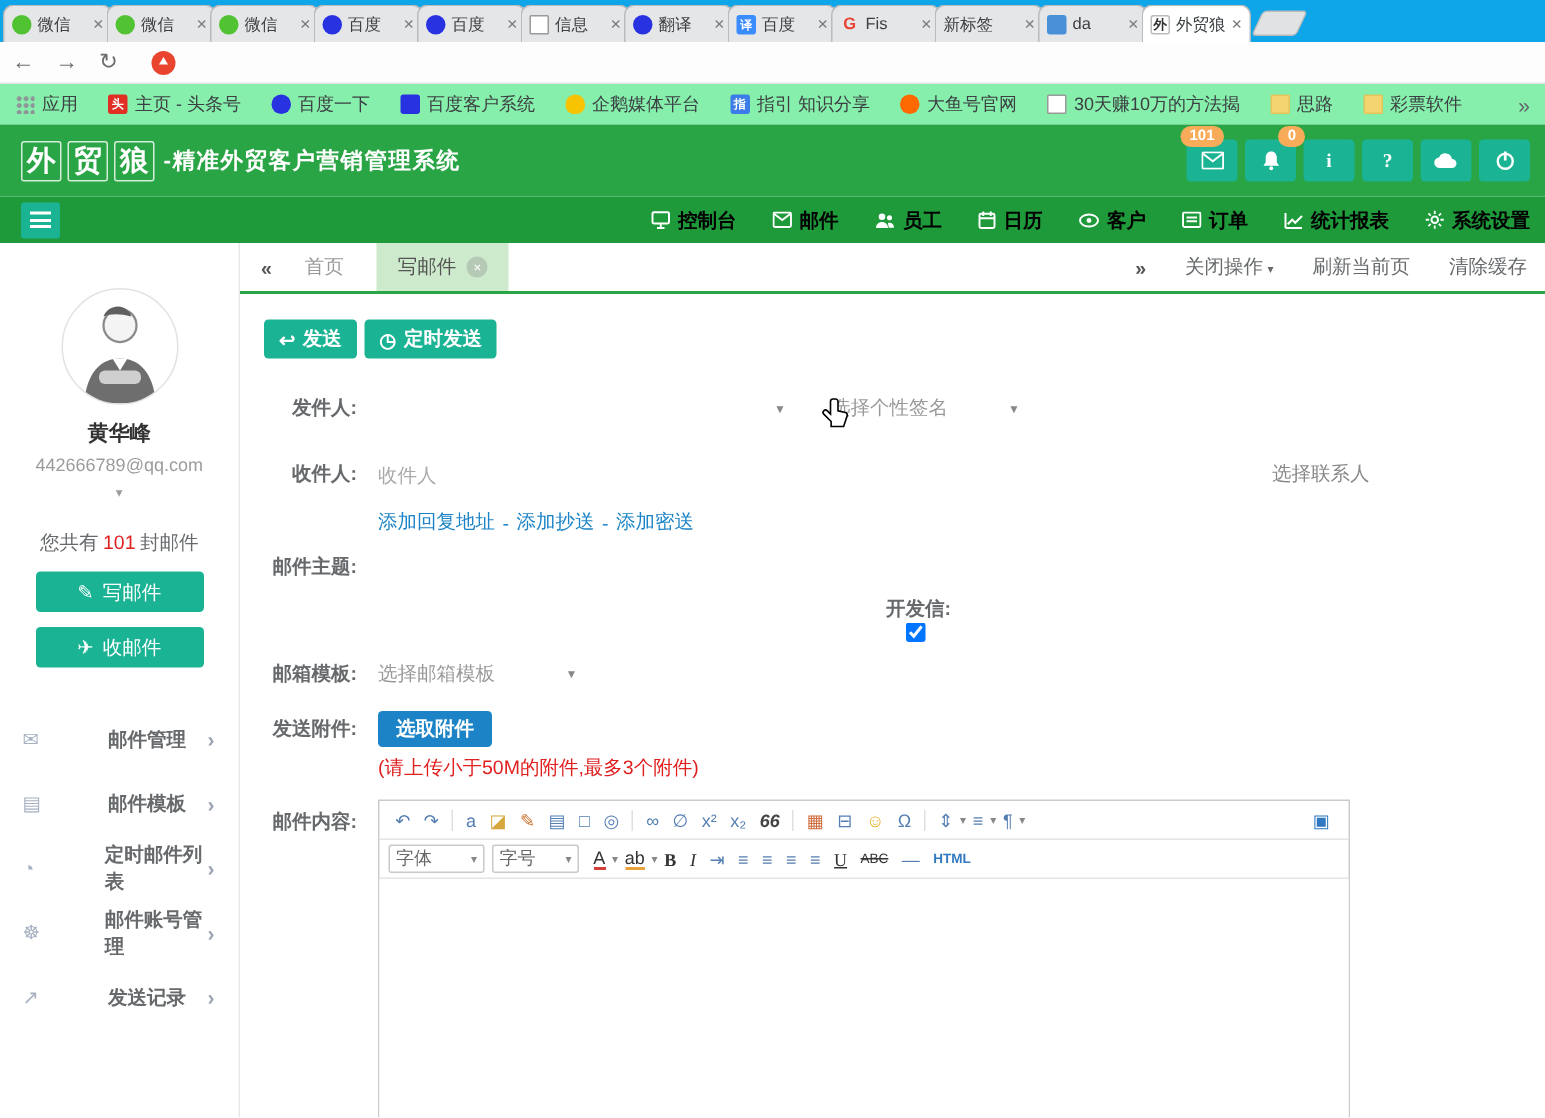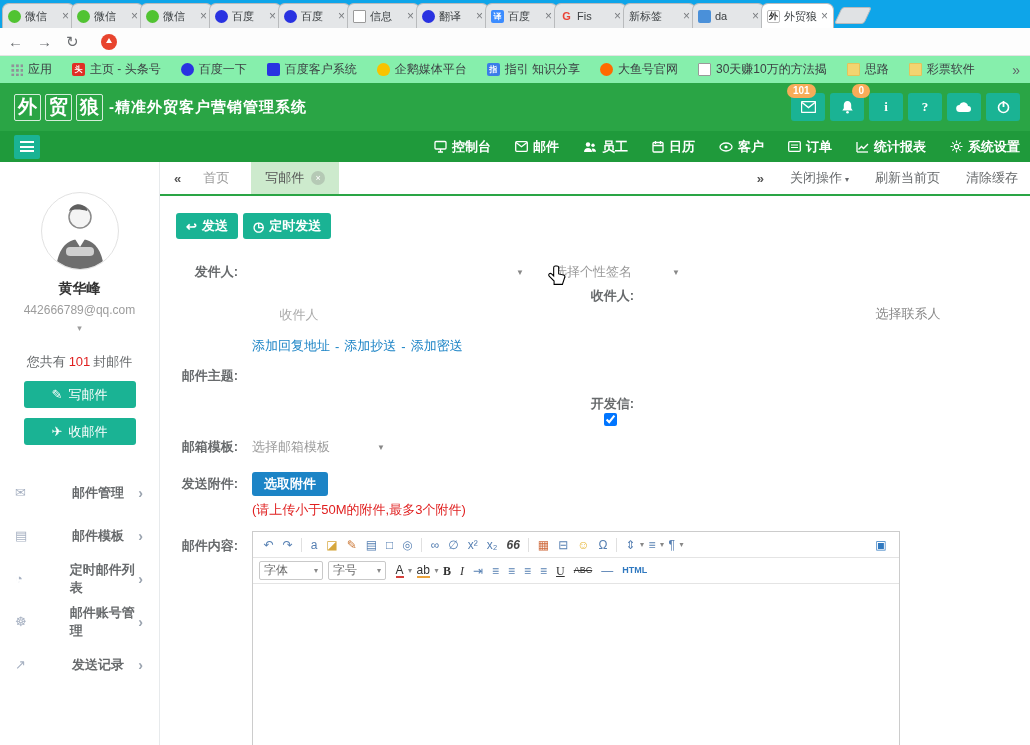--- a/index.html
+++ b/index.html
@@ -59,21 +59,21 @@
   .hbtns { margin-left:auto; display:flex; gap:5px; }
   .hbtn { width:34px; height:28px; background:var(--teal); border-radius:3px; display:flex; align-items:center; justify-content:center; position:relative; color:#fff; font-size:13px; font-weight:bold; font-family:"Liberation Serif", serif; }
   .badge { position:absolute; top:-9px; left:-4px; background:var(--badge-orange); color:#fff; font-size:10px; font-weight:bold; border-radius:8px; padding:1px 6px; line-height:12px; font-family:"Liberation Sans", sans-serif; }
   .badge.r { left:auto; right:-6px; }
 
   
   .appnav { position:absolute; left:0; top:131px; width:1030px; height:31px; background:var(--nav-green); display:flex; align-items:center; padding:0 10px 0 14px; }
   .hamburger { width:26px; height:24px; background:var(--teal); border-radius:2px; display:flex; flex-direction:column; justify-content:center; align-items:center; gap:2.5px; }
   .hamburger i { display:block; width:14px; height:2px; background:#fff; }
   .navitems { margin-left:auto; display:flex; align-items:center; gap:24px; }
-  .navitem { display:flex; align-items:center; gap:5px; color:#ffffff; font-size:13px; font-weight:bold; }
+  .navitem { display:flex; align-items:center; gap:5px; color:#000000; font-size:13px; font-weight:bold; }
   .navitem svg { display:block; }
 
   
   .workspace { position:absolute; left:0; top:162px; width:1030px; height:583px; display:flex; }
   .sidebar { width:160px; height:100%; background:#fff; border-right:1px solid var(--border-gray); padding-top:30px; text-align:center; flex:none; }
   .avatar { width:78px; height:78px; border:1px solid #e2e2e2; border-radius:50%; margin:0 auto; overflow:hidden; background:#fff; }
   .uname { margin-top:10px; font-size:14px; font-weight:bold; color:#333; }
   .uemail { margin-top:5px; font-size:12px; color:#9c9c9c; }
   .ucaret { margin-top:6px; font-size:9px; color:#9c9c9c; }
   .ucount { margin-top:20px; font-size:13px; color:#676a6c; }
@@ -455,21 +455,21 @@
             <span style="width:272px;display:flex;justify-content:flex-end;">
                 <span class="caret">▼</span>
               </span>
             <span style="margin-left:30px;width:118px;display:flex;">
                 <span class="ghost">选择个性签名</span>
               </span>
             <span class="caret">▼</span>
           </span>
         </div>
 
-        <div class="row" style="margin-top:6px;flex-direction:column;">
+        <div class="row" style="margin-top:26px;">
           <span class="lbl">收件人:</span>
           <span class="fld">
             <input class="tinput" style="width: 590px;" placeholder="收件人">
             <span class="ghost" style="color:#888;margin-left:6px;">选择联系人</span>
           </span>
         </div>
 
         <div class="row linkrow" style="margin-top:14px;">
           <span class="lbl"></span>
           <span class="fld">

